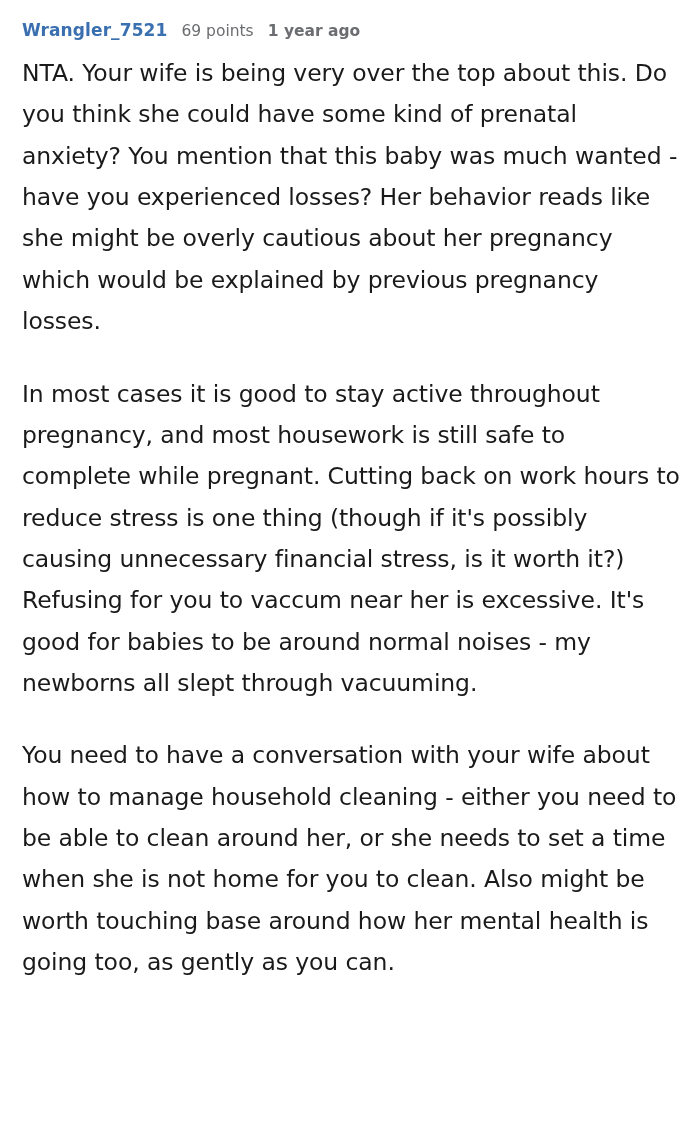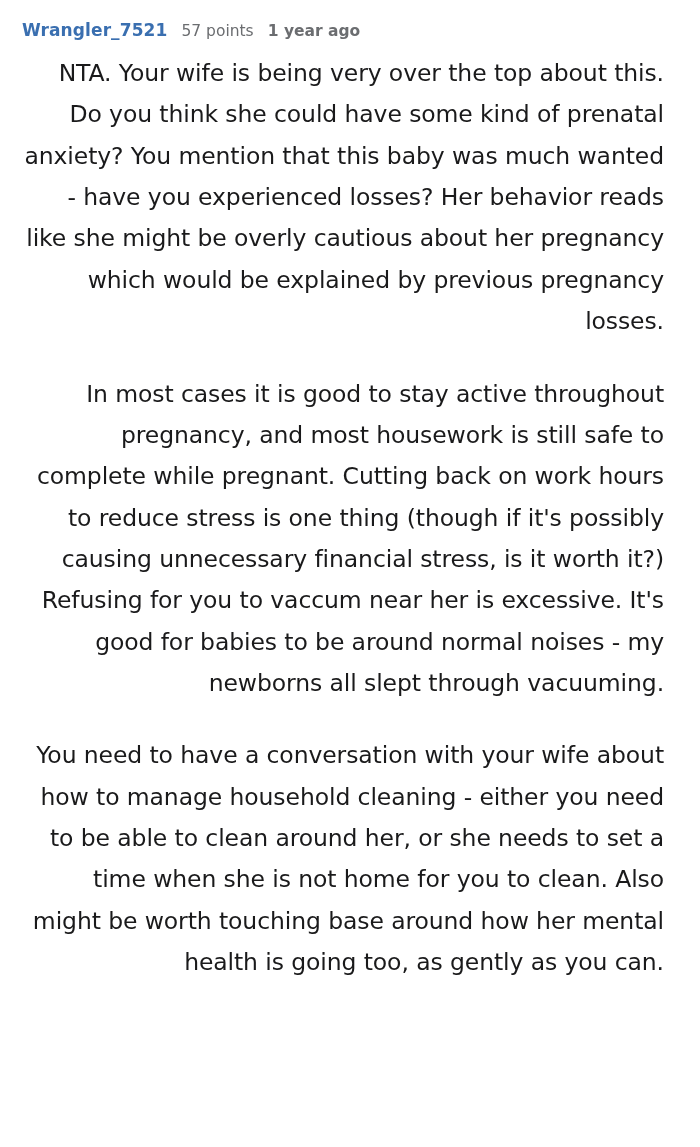--- a/index.html
+++ b/index.html
@@ -10,21 +10,21 @@
   body {
     width: 700px;
     min-height: 1147px;
     font-family: "DejaVu Sans", sans-serif;
     color: #1a1a1b;
     -webkit-font-smoothing: antialiased;
   }
   .comment {
     box-sizing: border-box;
     width: 700px;
-    padding: 20px 36px 12px 22px;
+    padding: 20px 20px 12px 22px;
   }
   .comment-header {
     display: flex;
     align-items: baseline;
     gap: 14px;
     margin-bottom: 13px;
     white-space: nowrap;
   }
   .author {
     color: #3a6fb0;
@@ -44,33 +44,32 @@
     font-weight: 700;
   }
   .comment-body {
     font-size: 23.5px;
     line-height: 1.76;
     color: #1a1a1b;
     letter-spacing: -0.1px;
   }
   .comment-body p {
     margin: 0 0 31px 0;
-    text-align: right;
   }
   .comment-body p:last-child {
     margin-bottom: 16px;
   }
 </style>
 </head>
 <body>
 
 <div class="comment">
   <div class="comment-header">
     <a class="author" href="#">Wrangler_7521</a>
-    <span class="points">57 points</span>
+    <span class="points">69 points</span>
     <span class="timestamp">1 year ago</span>
   </div>
   <div class="comment-body">
     <p>NTA. Your wife is being very over the top about this. Do you think she could have some kind of prenatal anxiety? You mention that this baby was much wanted - have you experienced losses? Her behavior reads like she might be overly cautious about her pregnancy which would be explained by previous pregnancy losses.</p>
     <p>In most cases it is good to stay active throughout pregnancy, and most housework is still safe to complete while pregnant. Cutting back on work hours to reduce stress is one thing (though if it's possibly causing unnecessary financial stress, is it worth it?) Refusing for you to vaccum near her is excessive. It's good for babies to be around normal noises - my newborns all slept through vacuuming.</p>
     <p>You need to have a conversation with your wife about how to manage household cleaning - either you need to be able to clean around her, or she needs to set a time when she is not home for you to clean. Also might be worth touching base around how her mental health is going too, as gently as you can.</p>
   </div>
 </div>
 
 </body></html>

